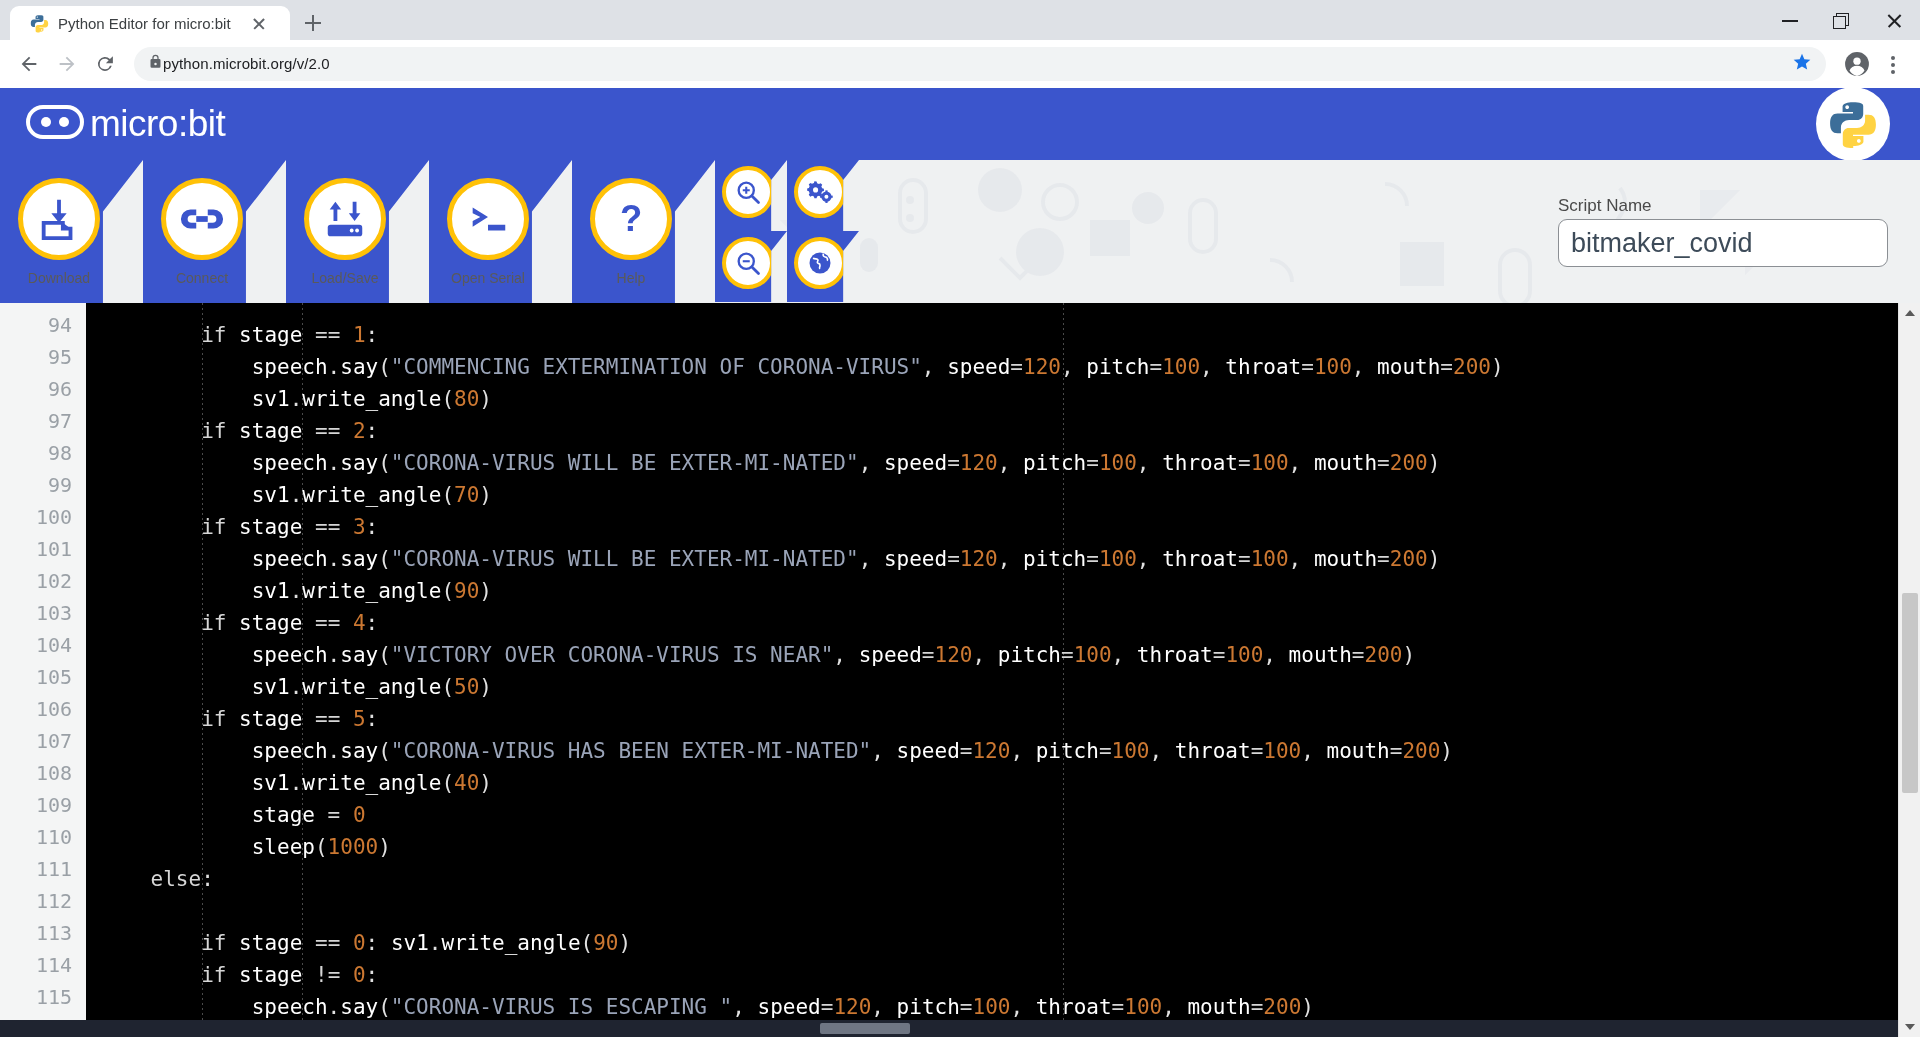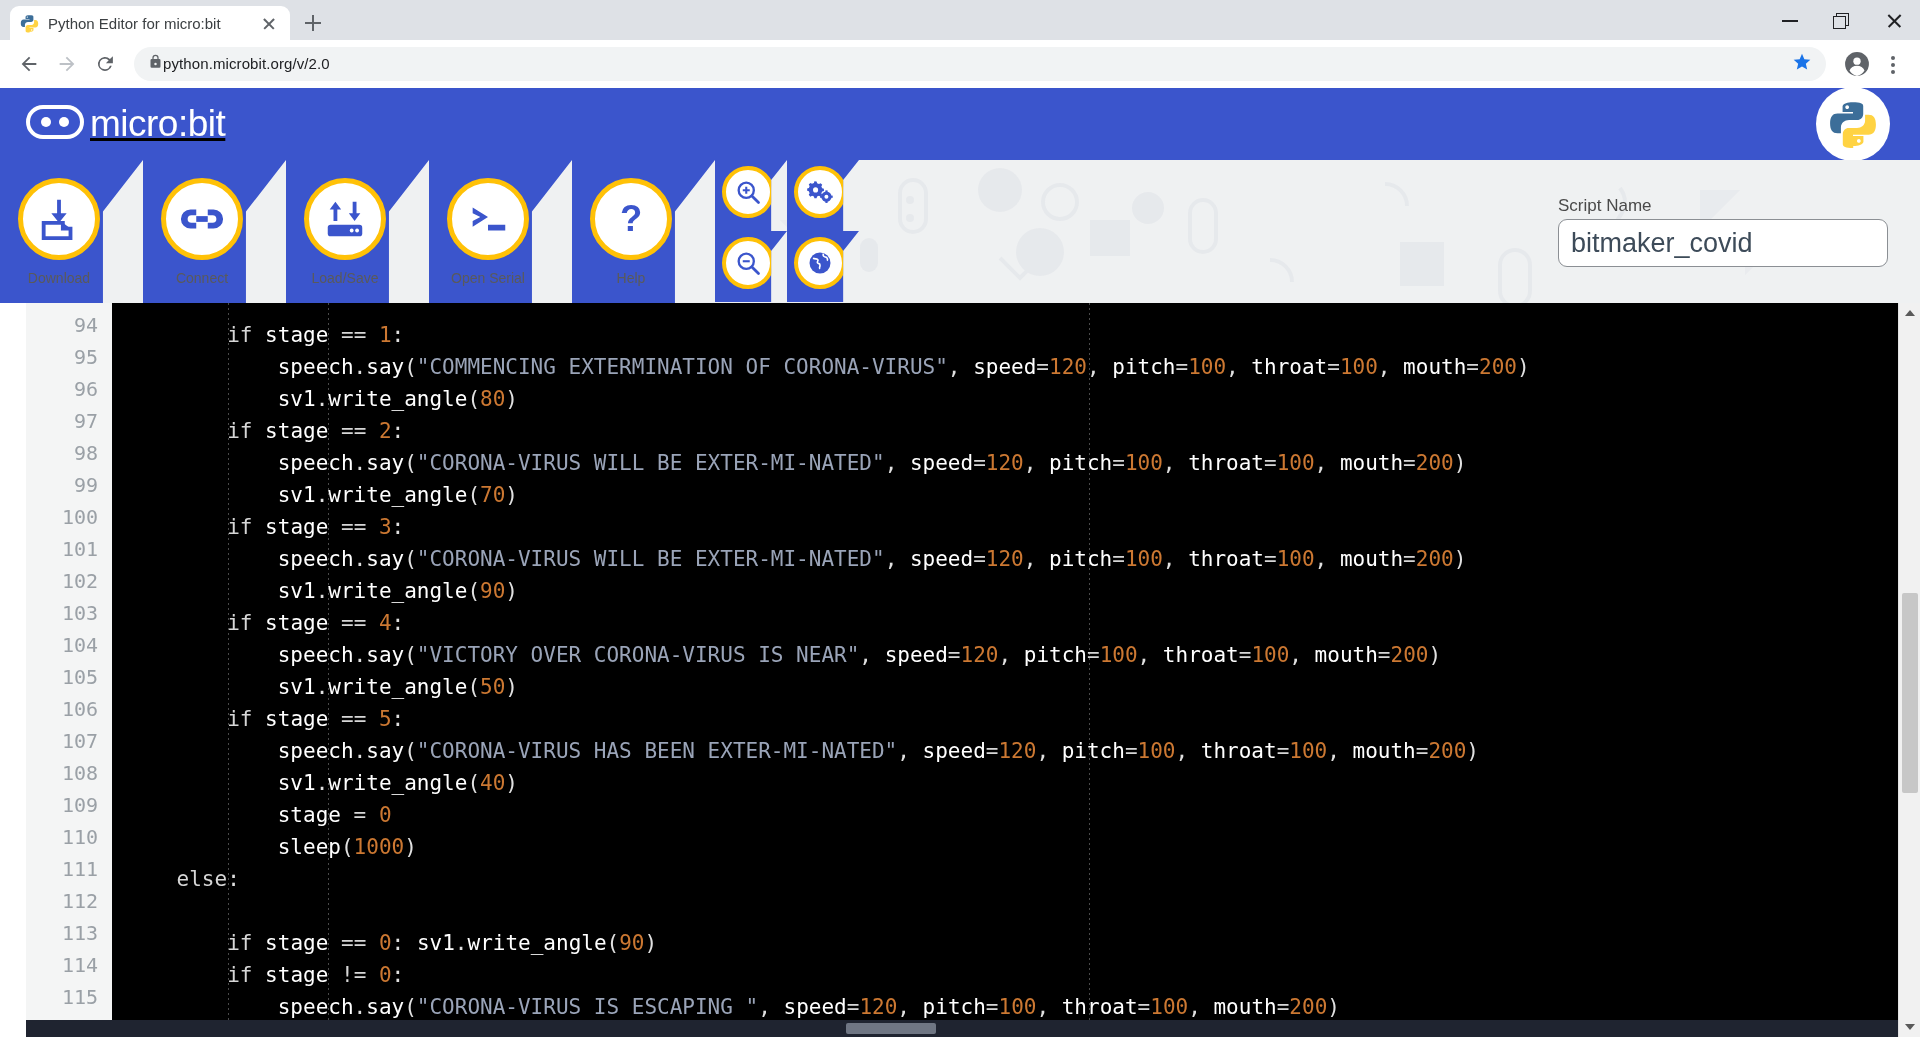--- a/index.html
+++ b/index.html
@@ -13,21 +13,21 @@
   
   .browser { width: 1920px; height: 1037px; display: flex; flex-direction: column; }
 
   .titlebar {
     height: 40px; background: #dee1e6; display: flex; align-items: flex-end;
     position: relative; flex: 0 0 40px;
   }
   .tabstrip { display: flex; align-items: flex-end; height: 40px; padding-left: 10px; }
   .tab {
     height: 34px; width: 280px; background: #ffffff; border-radius: 9px 9px 0 0;
-    display: flex; align-items: center; padding: 0 10px; gap: 9px;
+    display: flex; align-items: center; padding: 0 20px; gap: 9px;
     font-size: 15px; color: #3c4043; position: relative;
   }
   .tab-favicon { width: 19px; height: 19px; flex: 0 0 19px; position: relative; }
   .tab-title { flex: 1 1 auto; white-space: nowrap; overflow: hidden; text-overflow: ellipsis; font-size: 15px; }
   .tab-close {
     width: 22px; height: 22px; flex: 0 0 22px; position: relative; border-radius: 50%;
   }
   .tab-close::before, .tab-close::after {
     content: ""; position: absolute; left: 4px; top: 10.5px; width: 14px; height: 1.6px;
     background: #5f6368;
@@ -72,21 +72,21 @@
   .kebab span { position: absolute; left: 13px; width: 4px; height: 4px; border-radius: 50%; background: #5f6368; }
   .kebab span:nth-child(1){ top: 9px; }
   .kebab span:nth-child(2){ top: 16px; }
   .kebab span:nth-child(3){ top: 23px; }
 
   
   .mb-header {
     flex: 0 0 72px; background: #3b55cc; display: flex; align-items: center;
     padding: 0 26px; position: relative;
   }
-  .mb-logo { display: flex; align-items: center; gap: 6px; text-decoration: underline; }
+  .mb-logo { display: flex; align-items: center; gap: 6px; }
   .mb-logo-text { color: #fff; font-size: 37px; letter-spacing: -0.5px; font-weight: 400; }
   .py-circle {
     position: absolute; right: 30px; top: 50%; transform: translateY(-50%);
     width: 74px; height: 74px; border-radius: 50%; background: #fff;
     display: flex; align-items: center; justify-content: center;
   }
 
   
   .mb-actions {
     flex: 0 0 143px; position: relative; background: #eff1f2; overflow: hidden;
@@ -130,21 +130,20 @@
   .scriptname-input {
     width: 100%; height: 48px; border: 1px solid #8b8f94; border-radius: 9px;
     background: #ffffff; font-size: 27px; color: #3d4b59; padding: 0 12px;
     font-family: "Liberation Sans", sans-serif; outline: none;
   }
 
   
   .editor-wrap {
     flex: 1 1 auto; position: relative; display: flex; background: #22c55e;
     overflow: hidden;
-    margin-left: 26px;
   }
   .gutter {
     flex: 0 0 86px; background: #f4f5f5; position: relative; overflow: hidden;
     padding-top: 6px;
   }
   .gutter-num {
     height: 32px; line-height: 32px; text-align: right; padding-right: 14px;
     font-family: "DejaVu Sans Mono", monospace; font-size: 20px; color: #9aa0a6;
   }
   .code-area {

